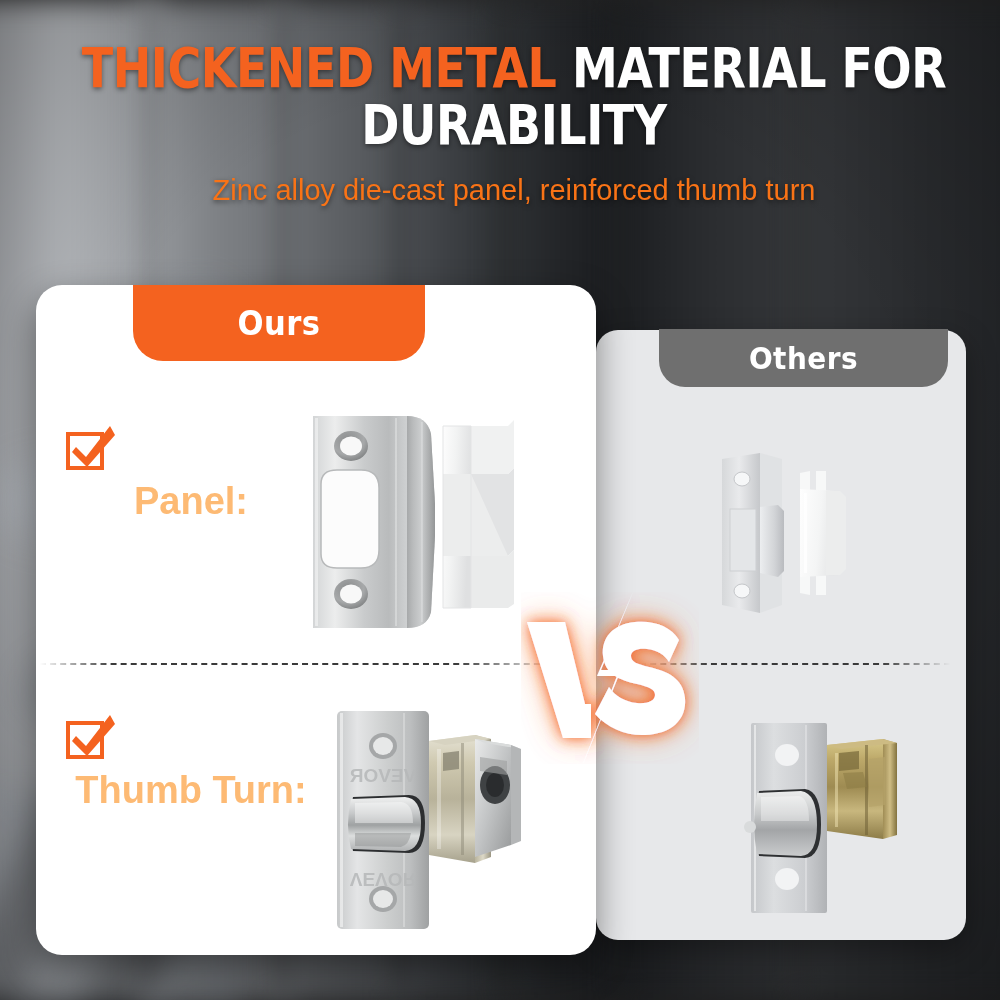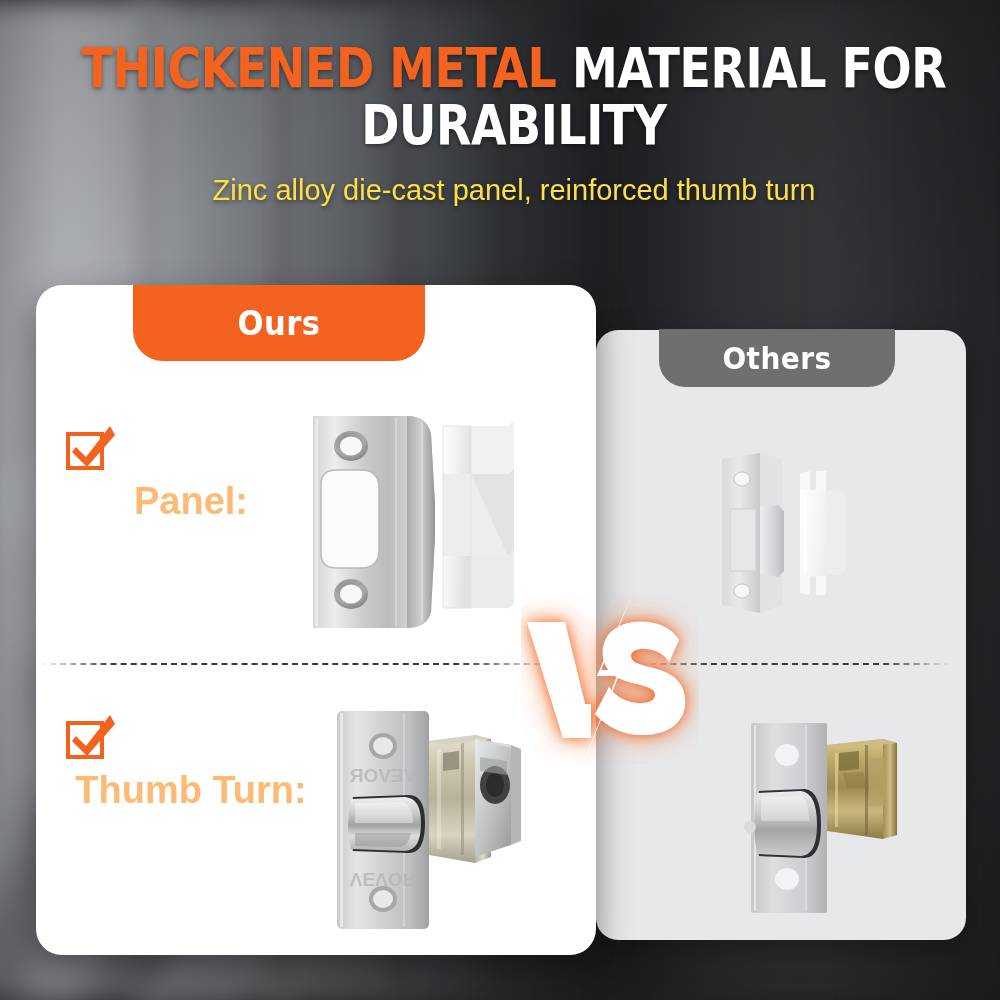--- a/index.html
+++ b/index.html
@@ -50,42 +50,42 @@
   #header { position:absolute; z-index:5; left:0; right:0; top:40px; text-align:center;padding-left:28px; }
   #headline {
     font-family:"DejaVu Sans Condensed","Liberation Sans Narrow","Liberation Sans", sans-serif;
     font-weight:bold; font-size:55px; line-height:57px; color:#ffffff;
     letter-spacing:-0.5px; text-transform:uppercase;
     transform:scaleX(.93); transform-origin:center;
     text-shadow:0 2px 5px rgba(0,0,0,.45);
   }
   #headline .hl { color:#f4621f; }
   #subtitle {
-    margin-top:20px; font-size:29px; color:#fde047; font-weight:400;
+    margin-top:20px; font-size:29px; color:#f97316; font-weight:400;
     text-shadow:0 2px 5px rgba(0,0,0,.5);
   }
 
   
   #cards { position:absolute; z-index:4; inset:0; }
 
   .tab {
     position:absolute; z-index:7;
     font-family:"DejaVu Sans Condensed","Liberation Sans Narrow","Liberation Sans", sans-serif;
     font-weight:bold; color:#fff; text-align:center;
     display:flex; align-items:center; justify-content:center;
   }
 
   
   #card-others {
     position:absolute; left:596px; top:330px; width:370px; height:610px;
     background:#e7e8ea; border-radius:22px;
     box-shadow:0 10px 30px rgba(0,0,0,.35);
   }
   #tab-others {
-    left:659px; top:329px; width:236px; height:58px;
+    left:659px; top:329px; width:289px; height:58px;
     background:#6f6f6f; border-radius:0 0 26px 26px;
     font-size:31px; letter-spacing:.5px;
   }
 
   
   #card-ours {
     position:absolute; left:36px; top:285px; width:560px; height:670px;
     background:#ffffff; border-radius:26px;
     box-shadow:0 14px 36px rgba(0,0,0,.45);
   }

